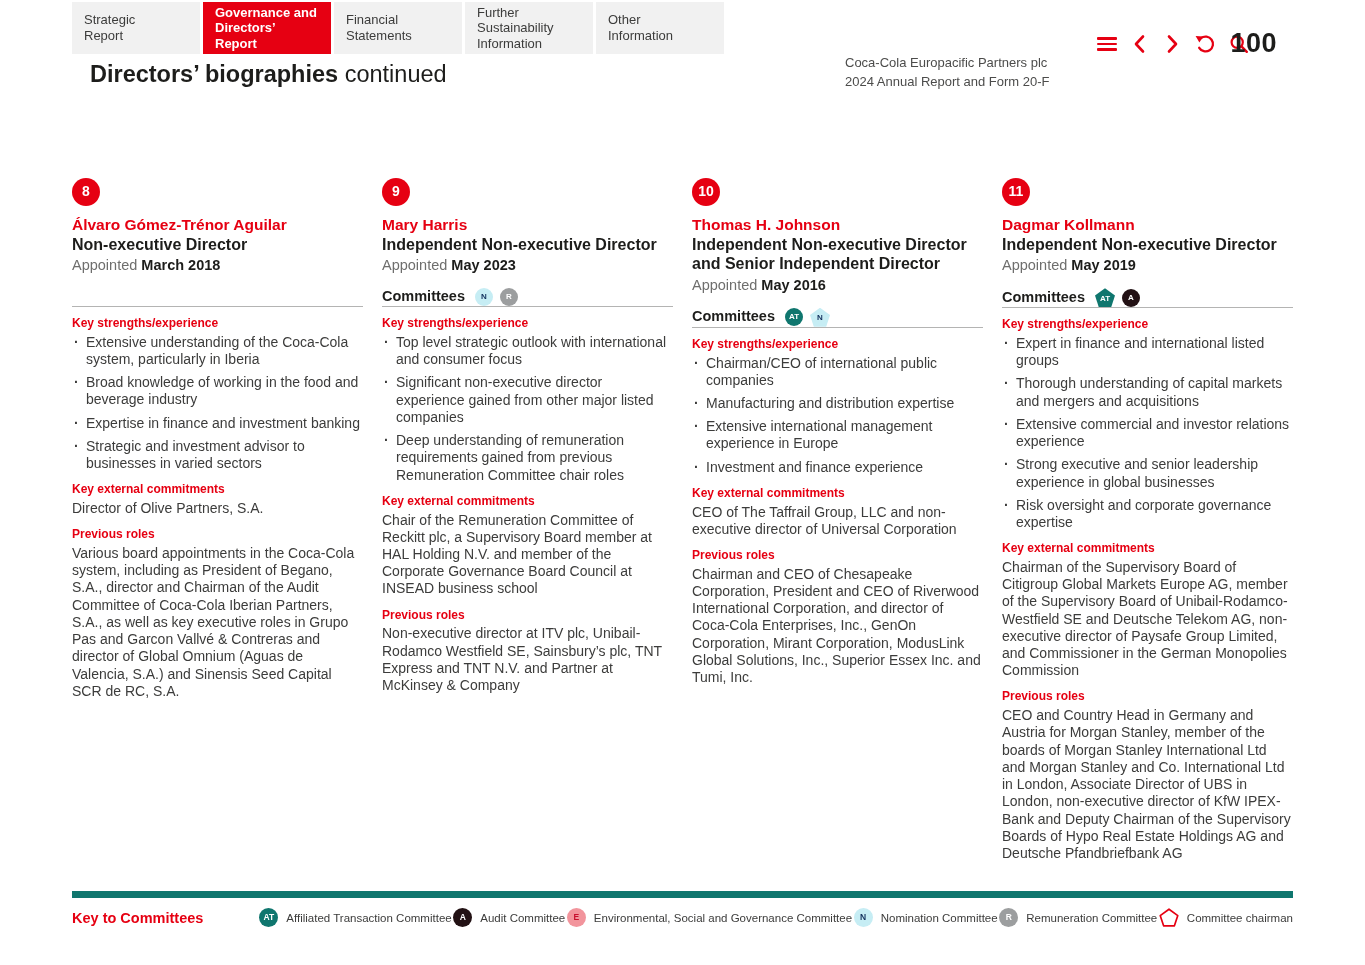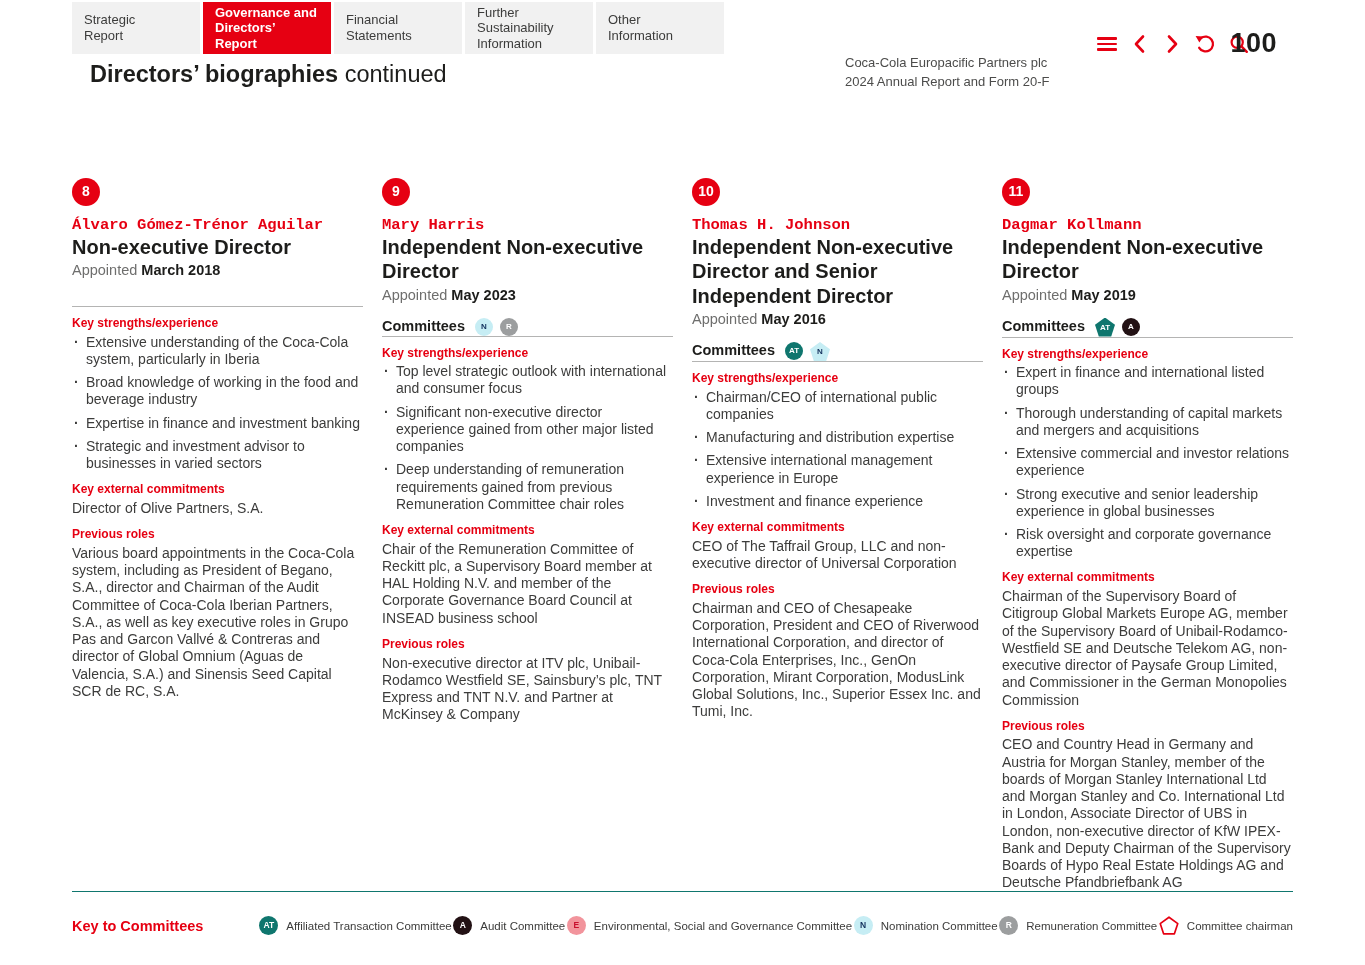--- a/index.html
+++ b/index.html
@@ -24,22 +24,22 @@
   .title{position:absolute;left:90px;top:61px;margin:0;font-size:23.5px;color:#1d1d1b;font-weight:400;}
   .title .t-bold{font-weight:800;}
 
   
   .columns{position:absolute;left:72px;top:178px;width:1221px;display:grid;
            grid-template-columns:repeat(4,1fr);column-gap:19px;}
   .director{color:#3c3c3b;font-size:14px;line-height:1.23;}
   .dir-head{min-height:128px;box-sizing:border-box;}
   .num-badge{width:28px;height:28px;border-radius:50%;background:#e60012;color:#fff;font-size:14px;
              font-weight:700;display:flex;align-items:center;justify-content:center;margin-bottom:10px;}
-  .dir-name{margin:0;font-size:15.5px;font-weight:700;color:#e60012;line-height:1.22;font-family:Liberation Mono, monospace;}
-  .dir-role{font-size:20px;font-weight:700;color:#1d1d1b;line-height:1.22;}
+  .dir-name{margin:0;font-size:15.5px;font-weight:700;color:#e60012;line-height:1.22;}
+  .dir-role{font-size:16px;font-weight:700;color:#1d1d1b;line-height:1.22;}
   .dir-appointed{margin-top:3px;font-size:14.5px;color:#6e6e6d;}
   .dir-appointed strong{color:#1d1d1b;}
   .dir-committees{display:flex;align-items:center;margin-top:13px;}
   .committees-label{font-size:14.5px;font-weight:700;color:#1d1d1b;margin-right:10px;}
   .badges{display:inline-flex;gap:7px;align-items:center;}
   .dir-rule{border:0;border-top:1px solid #b4b4b3;margin:0 0 9px;}
   .sec-head{margin:10px 0 3px;font-size:12px;font-weight:700;color:#e60012;}
   .dir-sections .sec-head:first-child{margin-top:2px;}
   .bullets{list-style:none;margin:0;padding:0;}
   .bullets li{position:relative;padding-left:14px;margin:0 0 6px;}
@@ -51,22 +51,22 @@
          border-radius:50%;font-size:8px;font-weight:700;line-height:1;flex:0 0 auto;}
   .badge.c-at{background:#0f766e;color:#fff;}
   .badge.c-a{background:#221114;color:#fff;}
   .badge.c-e{background:#f2949c;color:#c8102e;}
   .badge.c-n{background:#c6edf4;color:#122f5c;}
   .badge.c-r{background:#9c9e9f;color:#fff;}
   .badge.chairman{border-radius:0;clip-path:polygon(50% 0%,100% 38%,81% 100%,19% 100%,0% 38%);
                   width:20px;height:19px;padding-top:2px;box-sizing:border-box;}
 
   
-  .footer{position:absolute;left:72px;right:72px;top:891px;border-top:1px solid #0f766e;
-          padding-top:24px;display:flex;align-items:center;}
+  .footer{position:absolute;left:72px;right:72px;top:891px;border-top:7px solid #0f766e;
+          padding-top:10px;display:flex;align-items:center;}
   .footer-title{color:#e60012;font-weight:700;font-size:14.5px;white-space:nowrap;}
   .legend-row{flex:1;display:flex;align-items:center;justify-content:space-between;margin-left:56px;}
   .legend-item{display:flex;align-items:center;gap:8px;font-size:11.5px;color:#3c3c3b;white-space:nowrap;}
   .badge.lg{width:19px;height:19px;font-size:8.5px;}
   .pent-icon{display:inline-flex;}
 </style>
 </head>
 <body>
 
 <div class="page">

